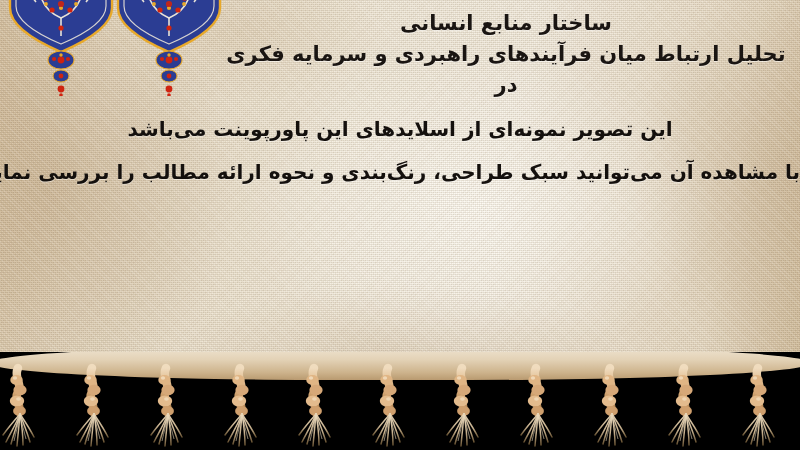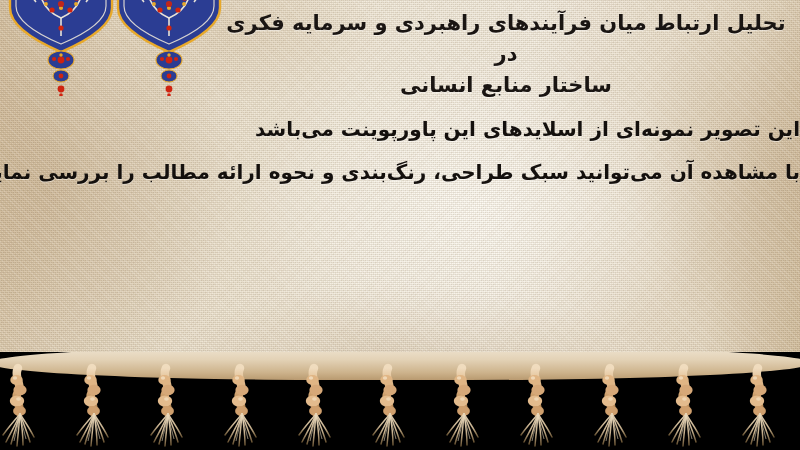--- a/index.html
+++ b/index.html
@@ -85,20 +85,21 @@
     line-height: 31px;
     font-weight: 700;
     letter-spacing: -0.2px;
     text-shadow: 0 1px 0 rgba(255,255,255,0.45);
   }
   .body-block {
     position: absolute;
     top: 108px;
     right: 0;
     left: 0;
+    text-align: center;
     color: #14100d;
   }
   .line {
     font-size: 20px;
     line-height: 43px;
     font-weight: 700;
     letter-spacing: -0.2px;
     text-shadow: 0 1px 0 rgba(255,255,255,0.40);
     white-space: nowrap;
   }
@@ -270,22 +271,22 @@
       <ellipse cx="0" cy="0" rx="8" ry="6" fill="#2b3d93" stroke="#e8a92a" stroke-width="1"></ellipse>
       <circle cx="0" cy="0" r="2.4" fill="#cf2410"></circle>
     </g>
     <circle cx="53" cy="133" r="3.4" fill="#cf2410"></circle>
     <circle cx="53" cy="139" r="1.8" fill="#cf2410"></circle>
   </svg>
 
   <div class="text-layer">
 
     <div class="title">
+      <div>ساختار منابع انسانی</div>
       <div>تحلیل ارتباط میان فرآیندهای راهبردی و سرمایه فکری در</div>
-      <div>ساختار منابع انسانی</div>
     </div>
 
     <div class="body-block">
       <div class="line">این تصویر نمونه‌ای از اسلایدهای این پاورپوینت می‌باشد</div>
       <div class="line">با مشاهده آن می‌توانید سبک طراحی، رنگ‌بندی و نحوه ارائه مطالب را بررسی نمایید</div>
     </div>
 
   </div>
 
   <div class="fringe-zone">

